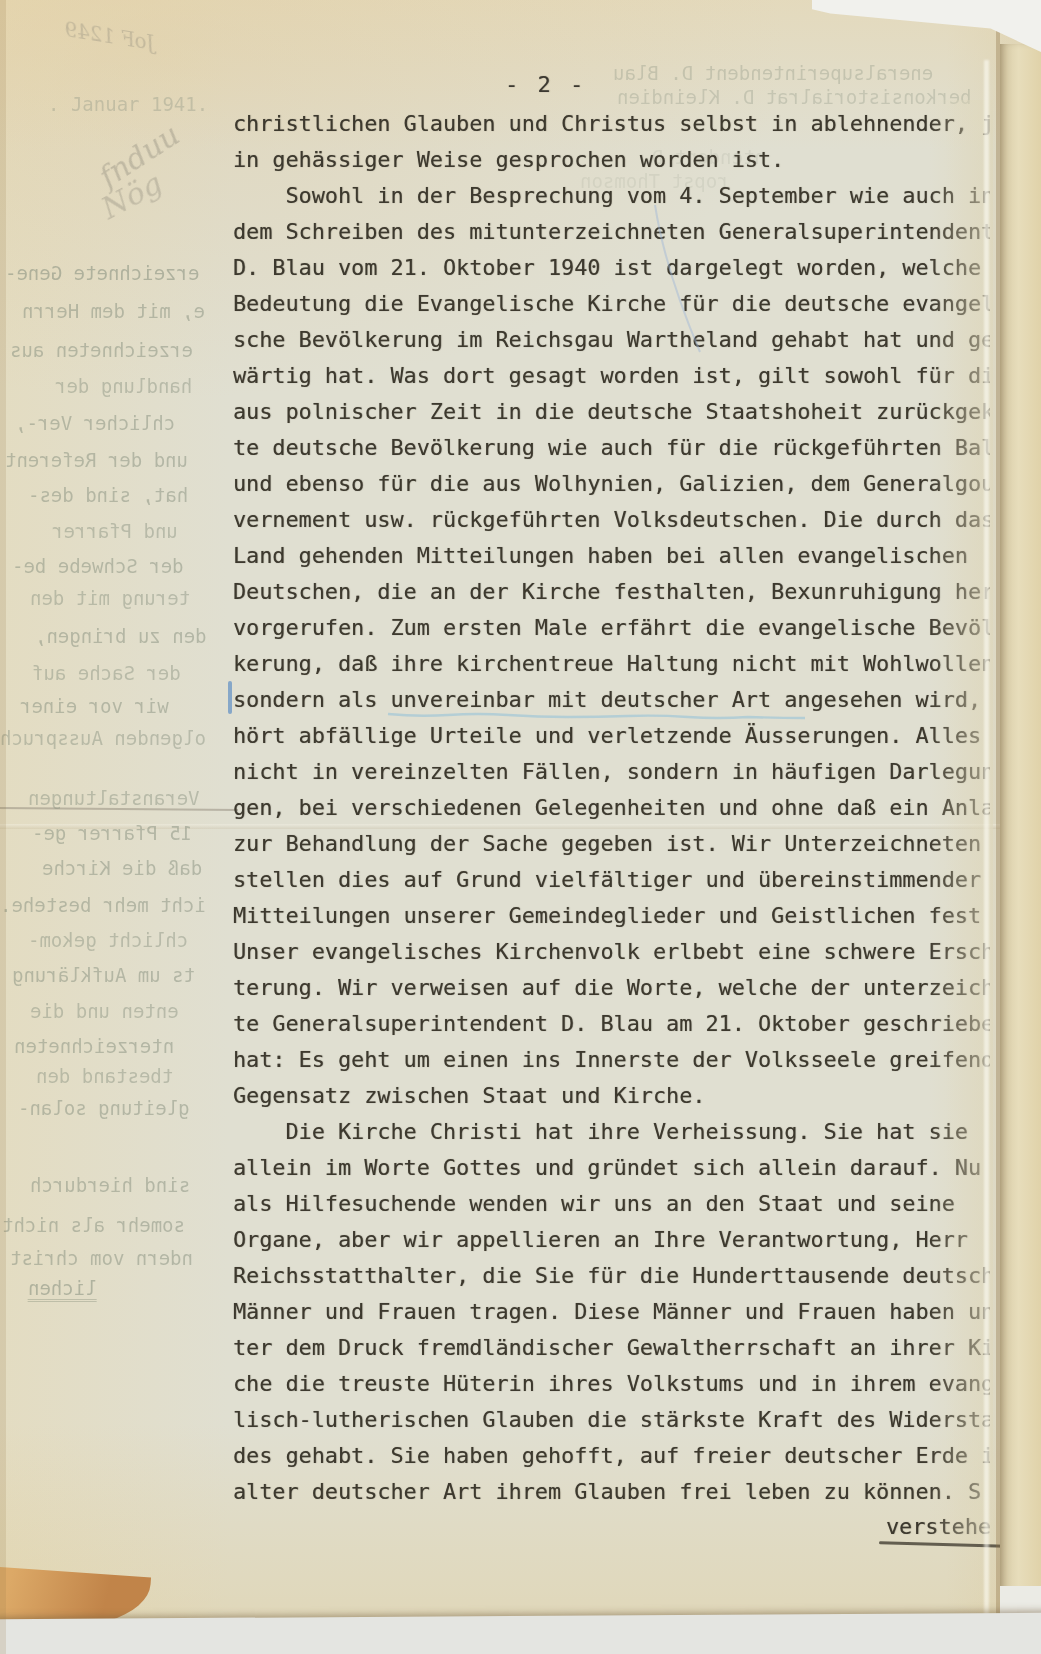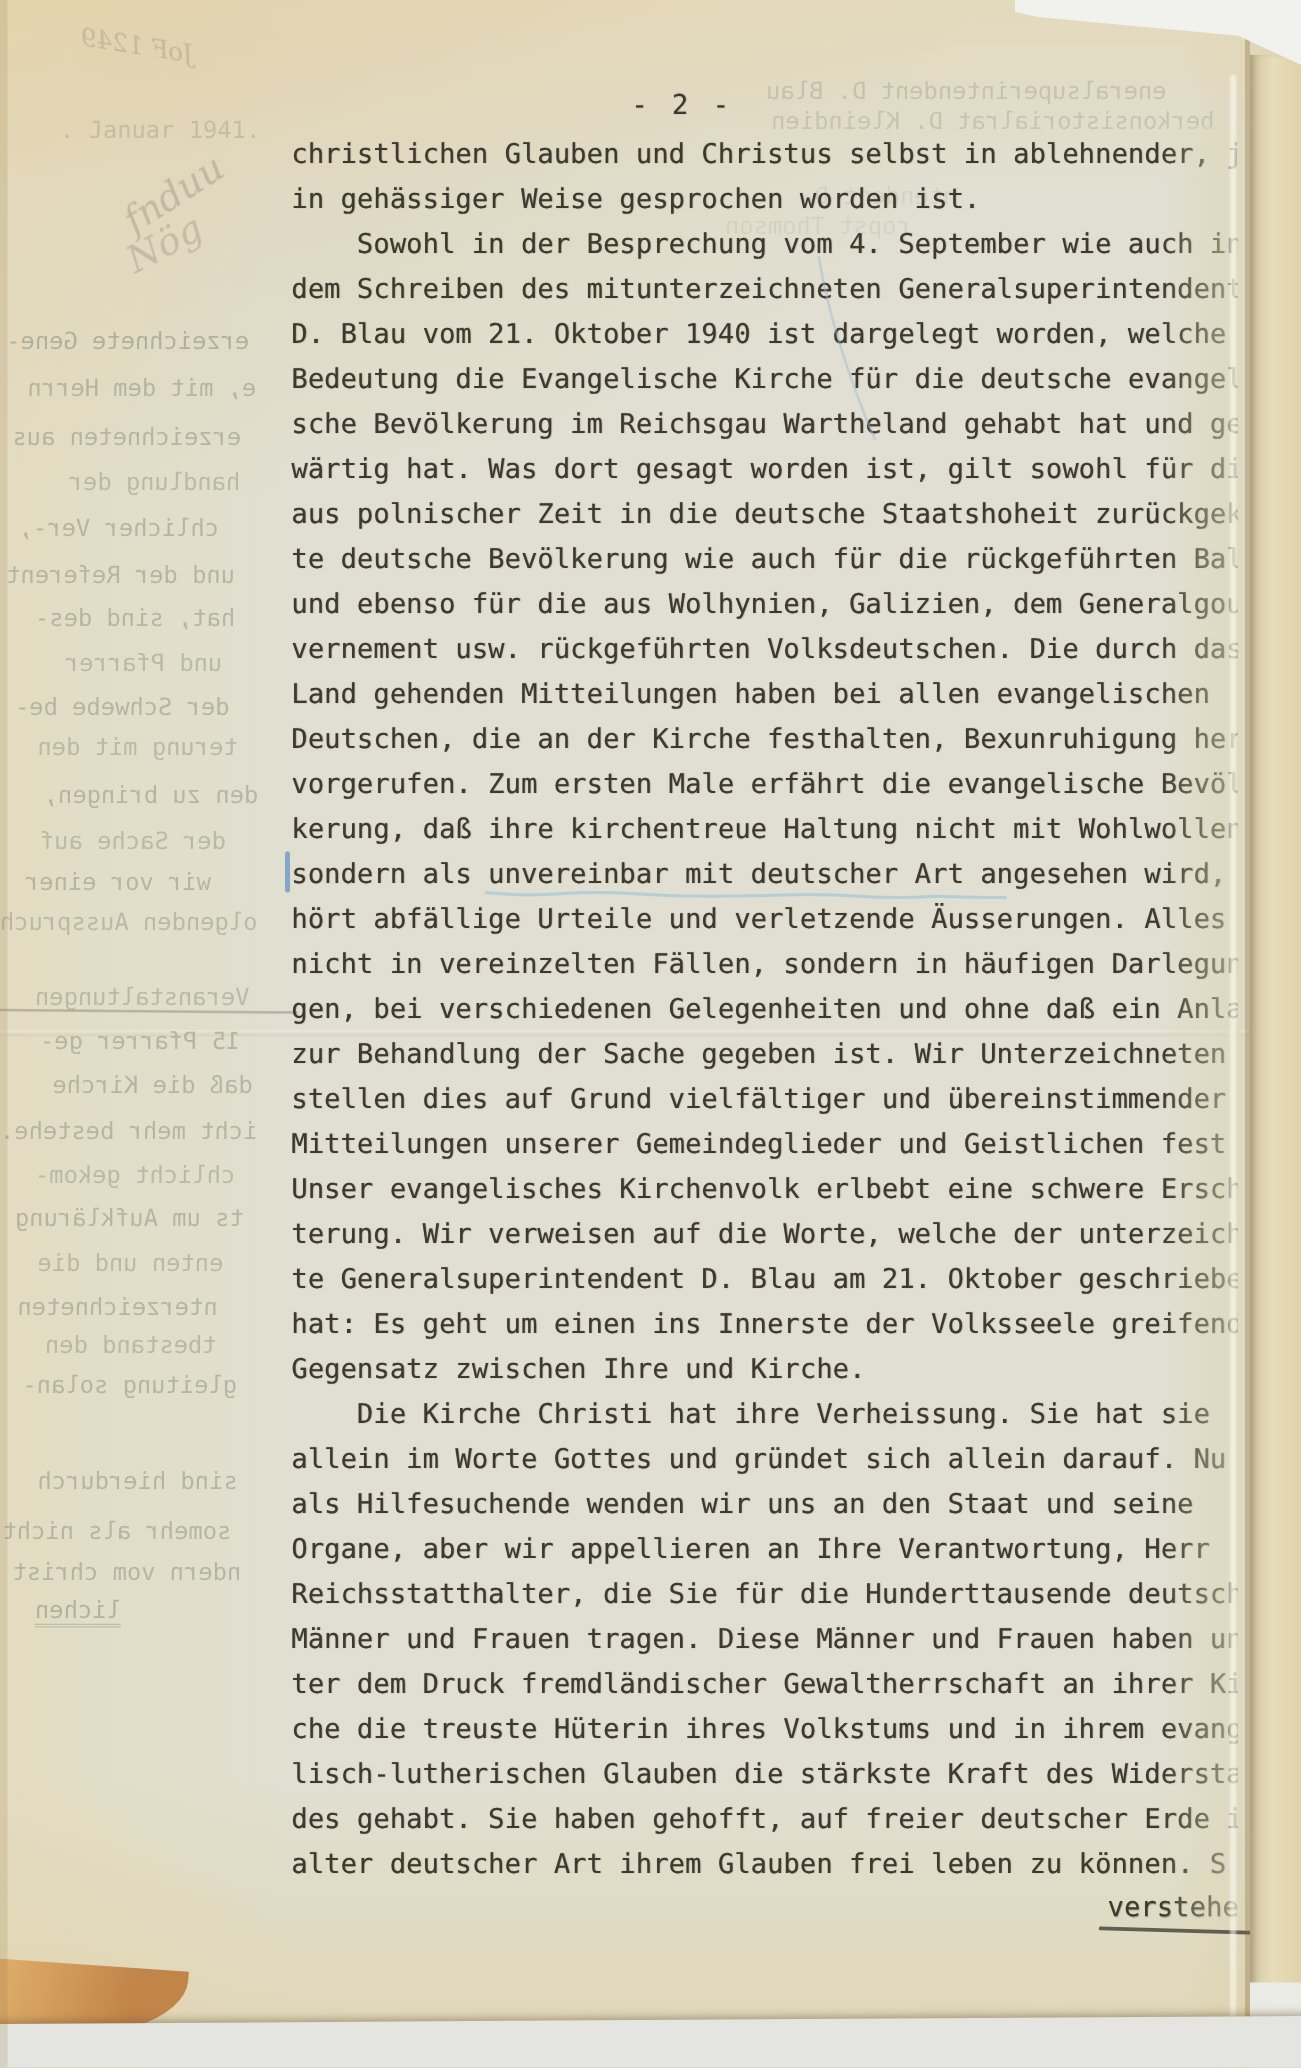--- a/index.html
+++ b/index.html
@@ -129,21 +129,21 @@
       <div class="tline" style="top: 722px;">hört abfällige Urteile und verletzende Äusserungen. Alles</div>
       <div class="tline" style="top: 758px;">nicht in vereinzelten Fällen, sondern in häufigen Darlegun</div>
       <div class="tline" style="top: 794px;">gen, bei verschiedenen Gelegenheiten und ohne daß ein Anla</div>
       <div class="tline" style="top: 830px;">zur Behandlung der Sache gegeben ist. Wir Unterzeichneten</div>
       <div class="tline" style="top: 866px;">stellen dies auf Grund vielfältiger und übereinstimmender</div>
       <div class="tline" style="top: 902px;">Mitteilungen unserer Gemeindeglieder und Geistlichen fest</div>
       <div class="tline" style="top: 938px;">Unser evangelisches Kirchenvolk erlbebt eine schwere Ersch</div>
       <div class="tline" style="top: 974px;">terung. Wir verweisen auf die Worte, welche der unterzeich</div>
       <div class="tline" style="top: 1010px;">te Generalsuperintendent D. Blau am 21. Oktober geschriebe</div>
       <div class="tline" style="top: 1046px;">hat: Es geht um einen ins Innerste der Volksseele greifend</div>
-      <div class="tline" style="top: 1082px;">Gegensatz zwischen Ihre und Kirche.</div>
+      <div class="tline" style="top: 1082px;">Gegensatz zwischen Staat und Kirche.</div>
       <div class="tline" style="top: 1118px;">    Die Kirche Christi hat ihre Verheissung. Sie hat sie</div>
       <div class="tline" style="top: 1154px;">allein im Worte Gottes und gründet sich allein darauf. Nu</div>
       <div class="tline" style="top: 1190px;">als Hilfesuchende wenden wir uns an den Staat und seine</div>
       <div class="tline" style="top: 1226px;">Organe, aber wir appellieren an Ihre Verantwortung, Herr</div>
       <div class="tline" style="top: 1262px;">Reichsstatthalter, die Sie für die Hunderttausende deutsch</div>
       <div class="tline" style="top: 1298px;">Männer und Frauen tragen. Diese Männer und Frauen haben un</div>
       <div class="tline" style="top: 1334px;">ter dem Druck fremdländischer Gewaltherrschaft an ihrer Ki</div>
       <div class="tline" style="top: 1370px;">che die treuste Hüterin ihres Volkstums und in ihrem evang</div>
       <div class="tline" style="top: 1406px;">lisch-lutherischen Glauben die stärkste Kraft des Widersta</div>
       <div class="tline" style="top: 1442px;">des gehabt. Sie haben gehofft, auf freier deutscher Erde i</div>

